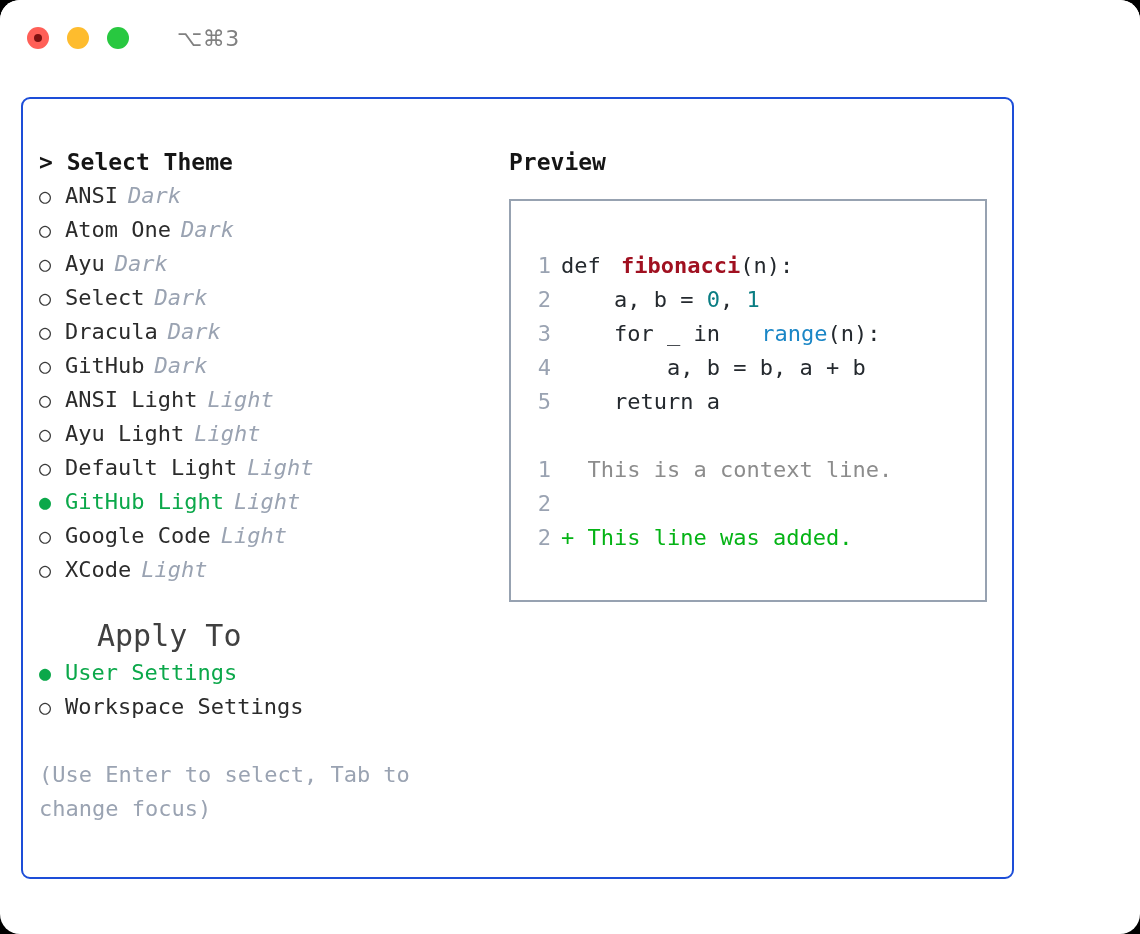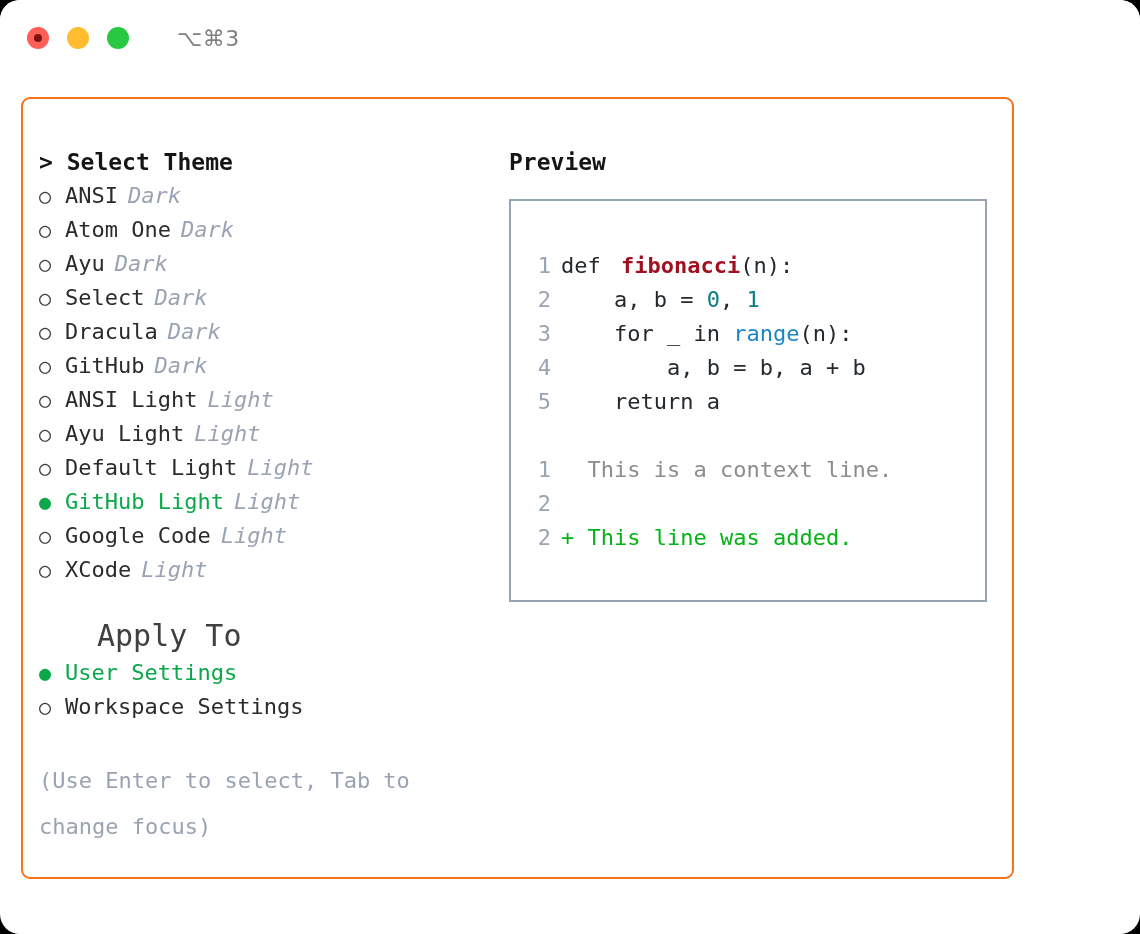--- a/index.html
+++ b/index.html
@@ -57,21 +57,21 @@
     white-space: pre;
   }
 
   
   .panel {
     position: absolute;
     left: 21px;
     top: 97px;
     width: 993px;
     height: 782px;
-    border: 2px solid #f97316;
+    border: 2px solid #1d4ed8;
     border-radius: 9px;
     background: #ffffff;
   }
 
   .panel-inner {
     position: absolute;
     left: 0; top: 0;
     width: 100%; height: 100%;
     padding: 46px 0 0 16px;
   }
@@ -118,21 +118,21 @@
     white-space: pre;
     margin-left: 32px;
   }
 
   .spacer-sm { height: 32px; }
   .spacer-md { height: 34px; }
 
   .hint {
     color: #9aa3b2;
     font-size: 22px;
-    line-height: 46px;
+    line-height: 34px;
     width: 420px;
     white-space: pre-wrap;
   }
 
   
   .preview-head {
     font-size: 23px;
     font-weight: bold;
     color: #151515;
     line-height: 34px;
@@ -158,21 +158,21 @@
     width: 26px;
     flex: none;
     text-align: right;
     margin-right: 10px;
     color: #9aa3b2;
   }
   .code-text { color: #24292e; }
   .tok-kw   { color: #24292e; }
   .tok-fn   { color: #a01020; font-weight: bold; margin-left: 7px; }
   .tok-num  { color: #0a7d83; }
-  .tok-call { color: #1a86c6; }
+  .tok-call { color: #1a86c6; margin-left: 28px; }
   .blank-line { height: 34px; }
 
   .diff-ctx { color: #8c8c8c; }
   .diff-del { color: #d01613; }
   .diff-add { color: #04b315; }
 </style>
 </head>
 <body>
 
 <div class="window">

